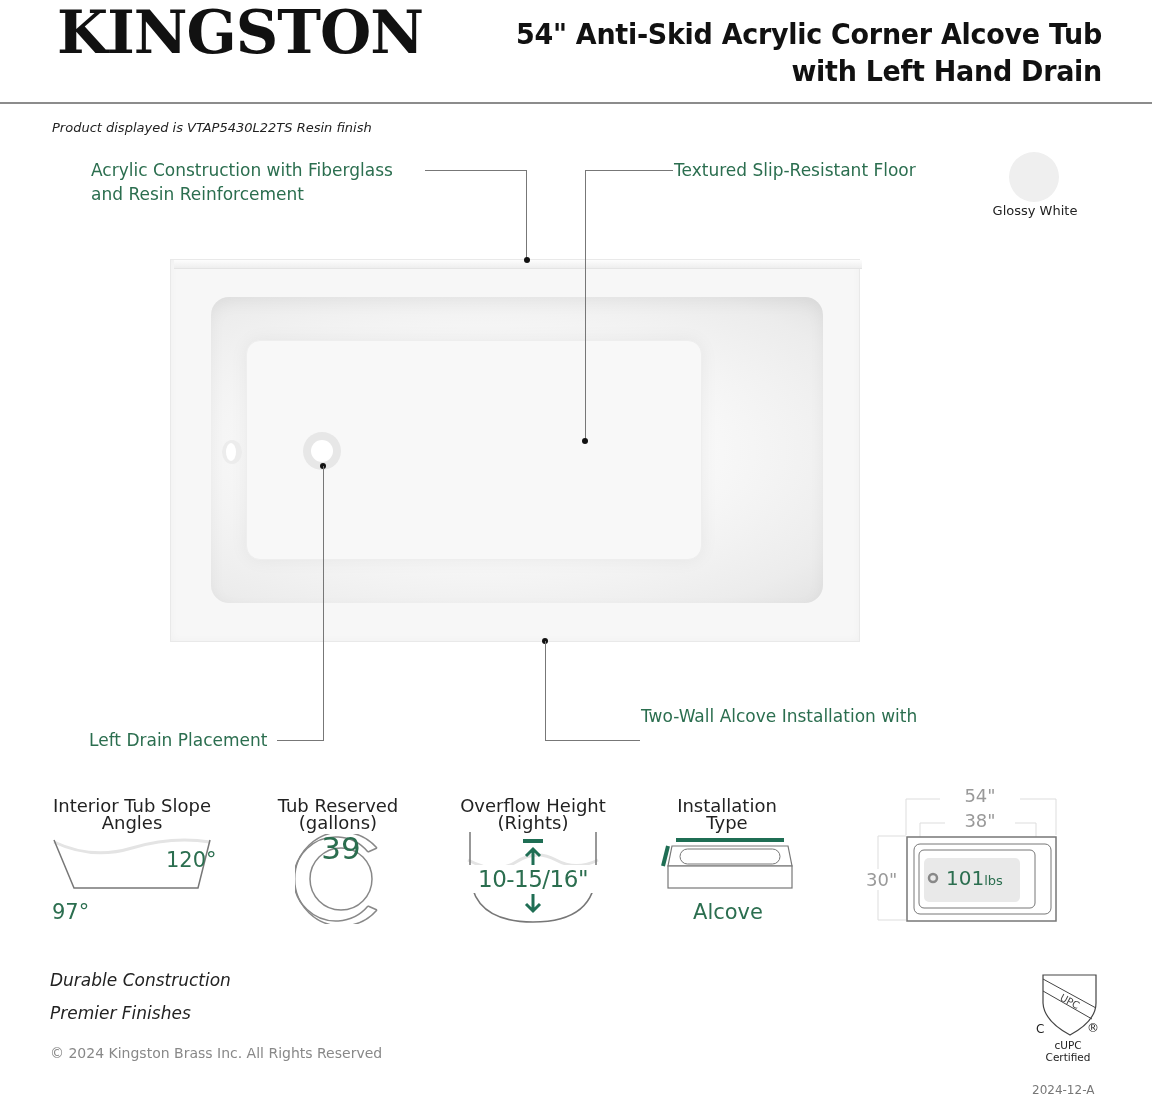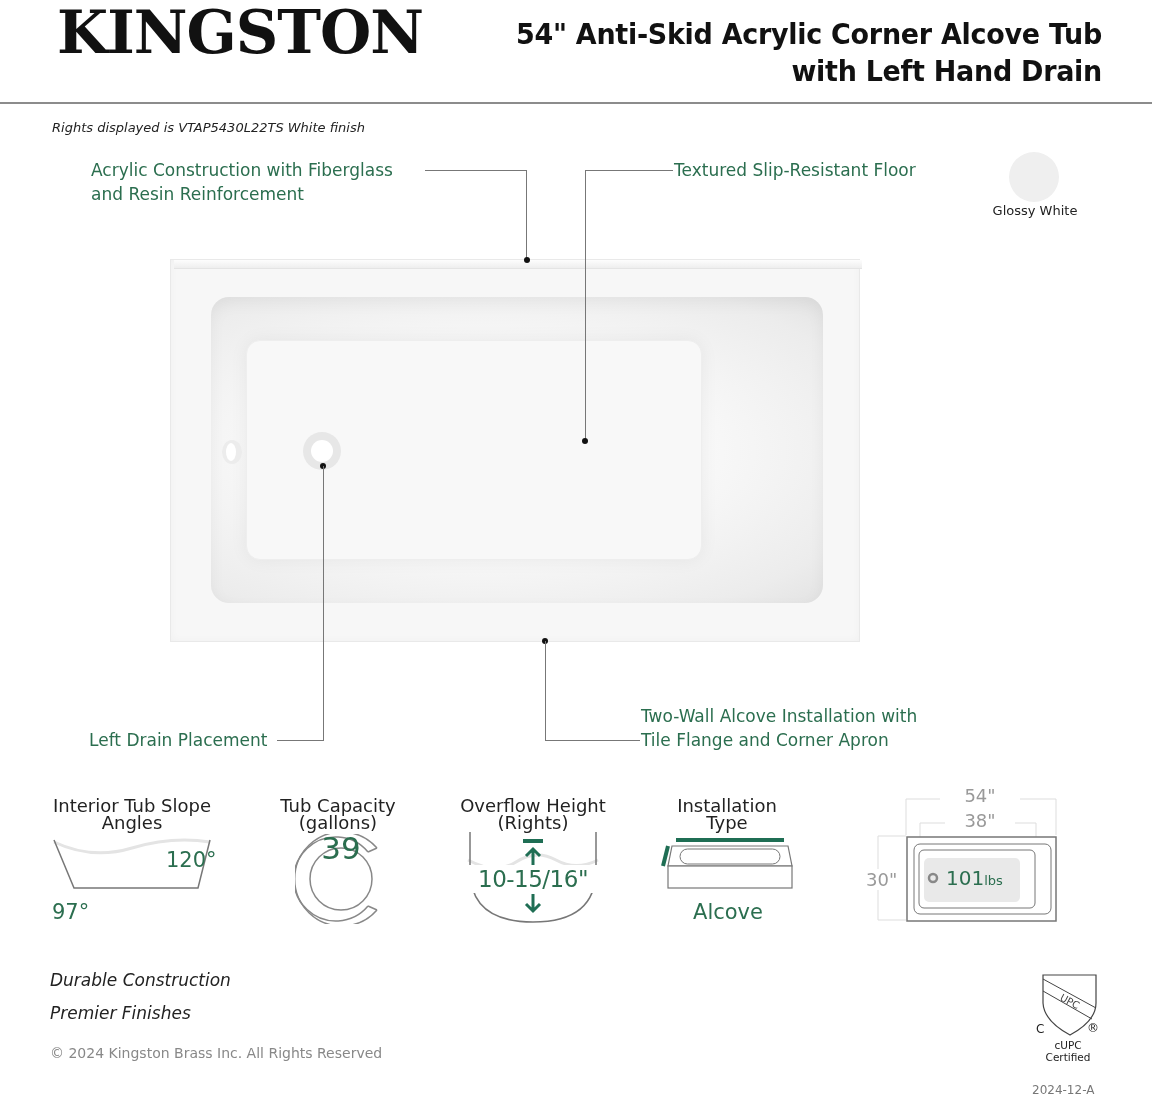--- a/index.html
+++ b/index.html
@@ -48,21 +48,21 @@
 
 <div class="abs brand">
   <div class="brand-name">KINGSTON</div>
 </div>
 <div class="abs title">
   <div>54" Anti-Skid Acrylic Corner Alcove Tub</div>
   <div>with Left Hand Drain</div>
 </div>
 <div class="abs header-rule"></div>
 
-<div class="abs product-note">Rights displayed is VTAP5430L22TS White finish</div>
+<div class="abs product-note">Product displayed is VTAP5430L22TS Resin finish</div>
 
 <div class="abs swatch"></div>
 <div class="abs swatch-label">Glossy White</div>
 
 <div>
   <div class="abs tub-outer"></div>
   <div class="abs tub-lip"></div>
   <div class="abs tub-basin"></div>
   <div class="abs tub-floor"></div>
   <div class="abs tub-overflow"></div>
@@ -87,36 +87,35 @@
 <div class="abs dot" style="left:320px; top:463px;"></div>
 <div class="abs line" style="left:323px; top:466px; width:1px; height:275px;"></div>
 <div class="abs line" style="left:277px; top:740px; width:47px; height:1px;"></div>
 <div class="abs callout" style="left:89px; top:728px;">Left Drain Placement</div>
 
 <div class="abs dot" style="left:542px; top:638px;"></div>
 <div class="abs line" style="left:545px; top:641px; width:1px; height:100px;"></div>
 <div class="abs line" style="left:545px; top:740px; width:95px; height:1px;"></div>
 <div class="abs callout" style="left:641px; top:704px;">
   <div>Two-Wall Alcove Installation with</div>
-  <div>Tile Flange and Corner Apron</div>
 </div>
 
 <div class="abs spec-label" style="left:52px; top:797px; width:160px;">
   <div>Interior Tub Slope</div>
   <div>Angles</div>
 </div>
 <svg class="abs" style="left:52px; top:838px;" width="160" height="56">
   <path d="M2 4 Q 40 22 80 10 T 158 4" fill="none" stroke="#e4e4e4" stroke-width="3"></path>
   <polyline points="2,2 22,50 146,50 158,2" fill="none" stroke="#777" stroke-width="1.5"></polyline>
 </svg>
 <div class="abs green-val" style="left:52px; top:900px; font-size:21px;">97°</div>
 <div class="abs green-val" style="left:166px; top:848px; font-size:21px;">120°</div>
 
 <div class="abs spec-label" style="left:268px; top:797px; width:140px;">
-  <div>Tub Capacity</div>
+  <div>Tub Reserved</div>
   <div>(gallons)</div>
 </div>
 <svg class="abs" style="left:295px; top:834px;" width="90" height="90">
   <path d="M73 18 A 42 42 0 1 0 73 72" fill="none" stroke="#888" stroke-width="1.5"></path>
   <path d="M73 18 L 82 14" stroke="#888" stroke-width="1.5"></path>
   <path d="M73 72 L 82 76" stroke="#888" stroke-width="1.5"></path>
   <path d="M82 14 A 47 47 0 1 0 82 76" fill="none" stroke="#888" stroke-width="1.5" stroke-dasharray="0"></path>
   <circle cx="46" cy="45" r="31" fill="none" stroke="#888" stroke-width="1.5"></circle>
 </svg>
 <div class="abs green-val" style="left:311px; top:830px; width:60px; text-align:center; font-size:31px;">39</div>

